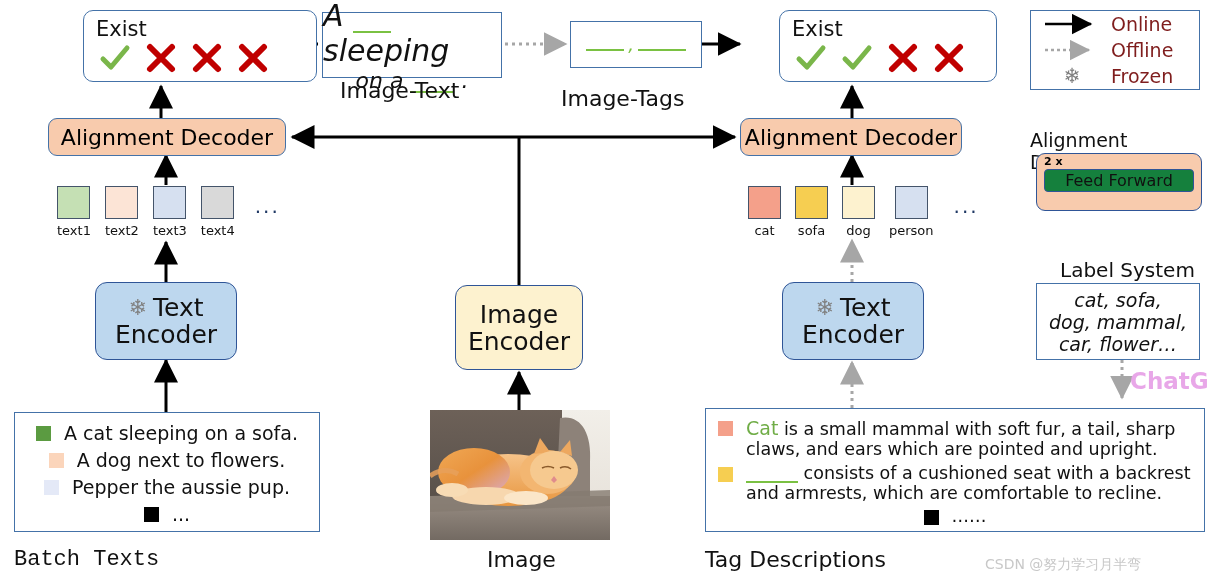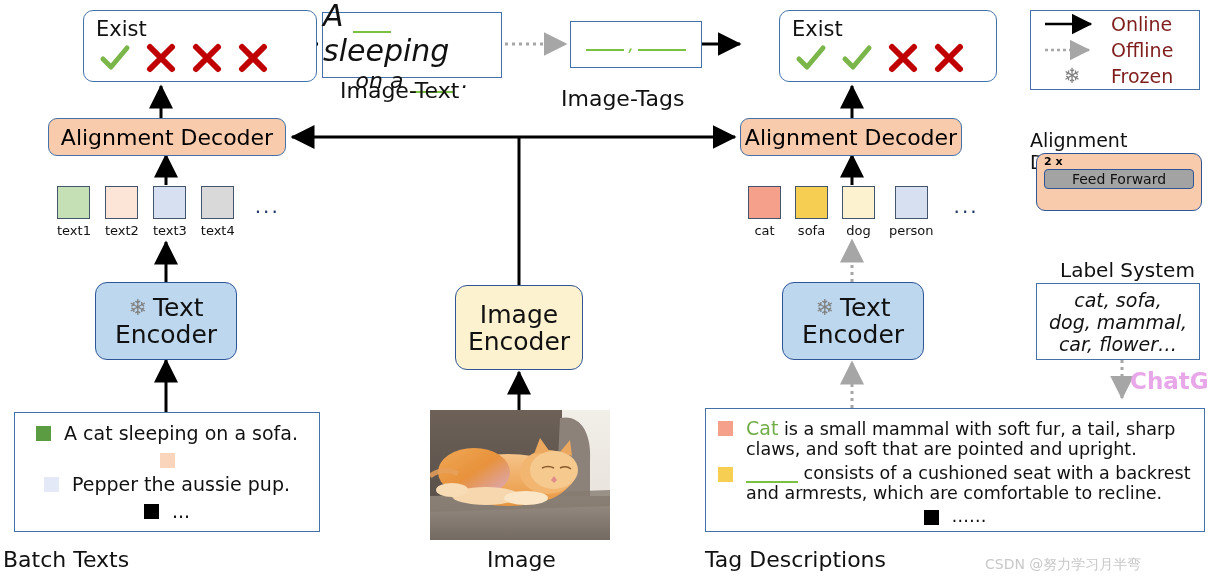--- a/index.html
+++ b/index.html
@@ -67,22 +67,22 @@
   
   .legend-row { display:flex; align-items:center; height:28px; }
   .legend-lbl { font-size:19px; color:#7f1d1d; margin-left:10px; }
 
   .cap { font-size:22px; color:#111; }
   .cap-sm { font-size:19px; color:#111; }
 
   .snow { font-size:22px; color:#808080; line-height:1; }
 
   .subbox {
-    border:1.3px solid #2f5597; background:#a3a3a3;
-    font-size:14px; color:#111; text-align:center;
+    border:1.3px solid #2f5597; background:#15803d;
+    font-size:16px; color:#111; text-align:center;
     border-radius:4px; padding:1px 0;
   }
   svg { display:block; overflow:visible; }
   .wm { font-size:14px; color:#c8c8c8; }
 </style>
 </head>
 <body>
 
 <svg class="abs" style="left:0;top:0;width:1210px;height:585px;">
   <defs>
@@ -268,31 +268,32 @@
   <div>Encoder</div>
 </div>
 
 <div class="abs listbox" style="left:14px;top:412px;width:306px;height:120px;padding:9px 14px;">
   <div class="li" style="margin-bottom:5px;">
     <div class="sq" style="background:#5b9b41"></div>
     <div class="li-txt">A cat sleeping on a sofa.</div>
   </div>
   <div class="li" style="margin-bottom:5px;">
     <div class="sq" style="background:#fbd5bb"></div>
+    <div class="li-txt">A dog next to flowers.</div>
   </div>
   <div class="li" style="margin-bottom:5px;">
     <div class="sq" style="background:#e4e9f7"></div>
     <div class="li-txt">Pepper the aussie pup.</div>
   </div>
   <div class="li">
     <div class="sq" style="background:#000000"></div>
     <div class="li-txt">...</div>
   </div>
 </div>
-<div class="abs cap" style="left:3px;top:547px;">Batch Texts</div>
+<div class="abs cap" style="left:14px;top:547px;font-family:Liberation Mono, monospace;">Batch Texts</div>
 
 <div class="abs" style="left:430px;top:410px;width:180px;height:130px;overflow:hidden;">
   <svg width="180" height="130" viewBox="0 0 180 130">
     <defs>
       <linearGradient id="wallg" x1="0" y1="0" x2="0" y2="1">
         <stop offset="0" stop-color="#f2efe9"></stop>
           <stop offset="1" stop-color="#e4ded6"></stop>
       </linearGradient>
       <linearGradient id="sofabk" x1="0" y1="0" x2="0" y2="1">
         <stop offset="0" stop-color="#6d6158"></stop>
@@ -331,21 +332,21 @@
     <ellipse cx="22" cy="80" rx="16" ry="7" fill="#f8dcb5"></ellipse>
     <path d="M0,66 q14,-10 28,-2" stroke="#e8a05a" stroke-width="5" fill="none" opacity="0.85"></path>
   </svg>
 </div>
 <div class="abs cap" style="left:487px;top:547px;">Image</div>
 
 <div class="abs listbox" style="left:705px;top:408px;width:500px;height:124px;padding:8px 12px;">
   <div class="li" style="margin-bottom:3px;">
     <div class="sq" style="background:#f4a08a"></div>
     <div class="li-txt" style="font-size:17.5px;">
-      <span style="color:#70ad47;font-size:19px;">Cat</span><span> is a small mammal with soft fur, a tail, sharp claws, and soft that are pointed and upright.</span>
+      <span style="color:#70ad47;font-size:19px;">Cat</span><span> is a small mammal with soft fur, a tail, sharp claws, and ears which are pointed and upright.</span>
     </div>
   </div>
   <div class="li" style="margin-bottom:3px;">
     <div class="sq" style="background:#f6ce51"></div>
     <div class="li-txt" style="font-size:17.5px;">
       <span class="blank" style="width:52px;height:14px;"></span><span> consists of a cushioned seat with a backrest and armrests, which are comfortable to recline.</span>
     </div>
   </div>
   <div class="li">
     <div class="sq" style="background:#000000"></div>

